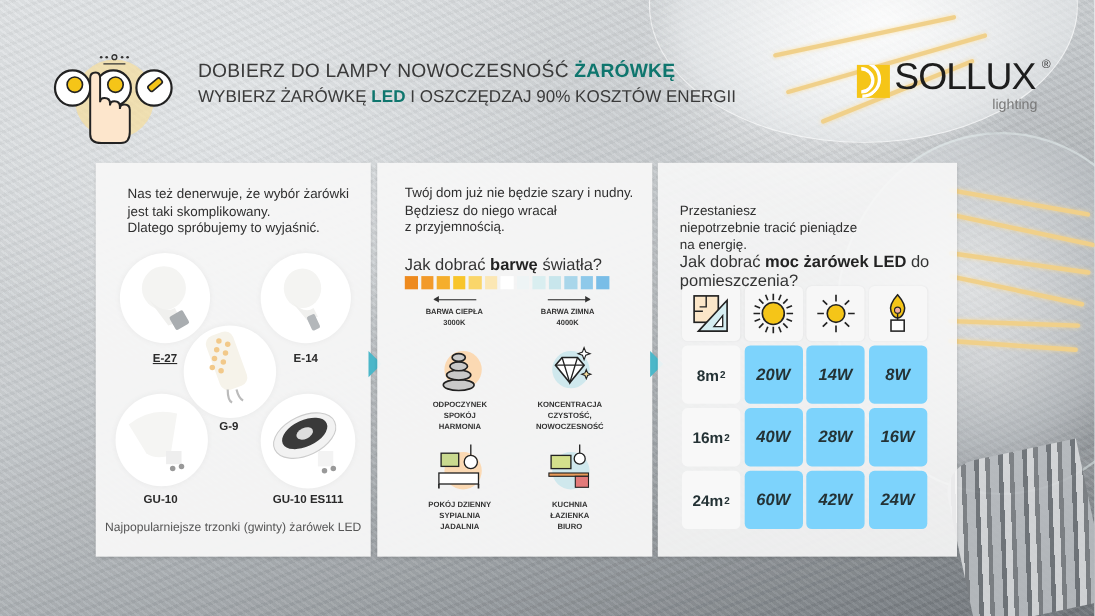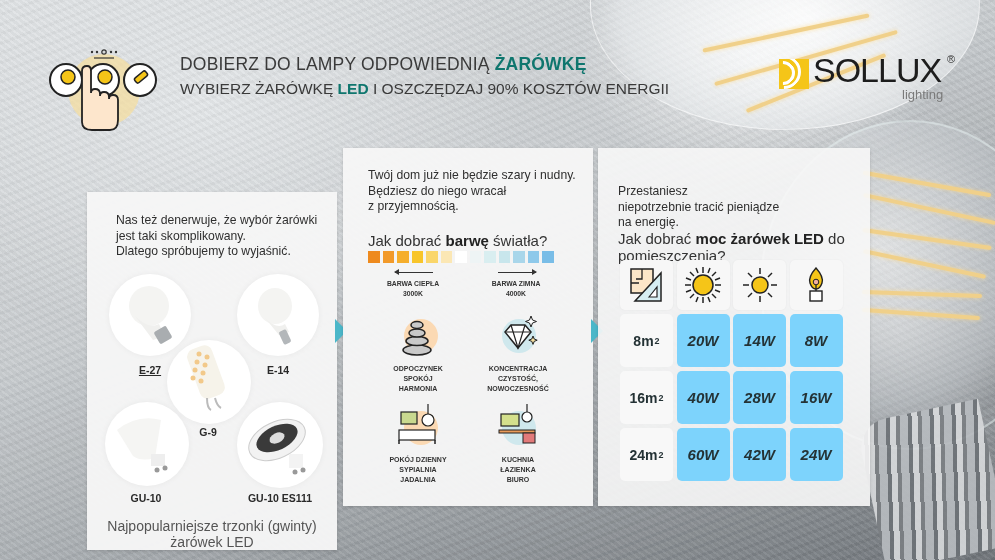--- a/index.html
+++ b/index.html
@@ -64,34 +64,34 @@
   .logo-text { position: absolute; left: 34px; top: -2px; font-size: 34px; font-weight: 400; color: #1d1d1d; letter-spacing: -1px; }
   .logo-reg { position: absolute; left: 168px; top: 0; font-size: 11px; color: #333; }
   .logo-sub { position: absolute; left: 123px; top: 34px; font-size: 13px; color: #7a7a7a; }
 
   
   .panel {
     position: absolute; top: 148px; height: 358px;
     background: rgba(246,246,246,0.96);
     box-shadow: 0 1px 3px rgba(0,0,0,0.15);
   }
-  .p1 { left: 87px; width: 250px; margin-top: 44px; }
+  .p1 { left: 87px; width: 250px; }
   .p2 { left: 343px; width: 250px; }
   .p3 { left: 598px; width: 272px; background: rgba(247,247,247,0.9); }
   .intro { position: absolute; font-size: 12.2px; line-height: 15.5px; color: #2f2f2f; }
   .arrow {
     position: absolute; width: 0; height: 0;
     border-top: 12px solid transparent; border-bottom: 12px solid transparent;
     border-left: 12px solid #4bb7c9;
   }
 
   
   .sock { position: absolute; border-radius: 50%; background: #fff; box-shadow: 0 0 6px rgba(0,0,0,0.05); }
   .sock-label { position: absolute; font-size: 10.5px; font-weight: 700; color: #2a2a2a; text-align: center; width: 90px; }
-  .foot { position: absolute; left: 0; width: 250px; top: 326px; text-align: center; font-size: 14px; color: #555; }
+  .foot { position: absolute; left: 0; width: 250px; top: 326px; text-align: center; font-size: 11px; color: #555; }
 
   
   .q-label { position: absolute; font-size: 15px; color: #333; }
   .q-label b { font-weight: 700; color: #222; }
   .swatches { position: absolute; left: 25px; top: 103px; display: flex; gap: 3px; }
   .sw { width: 11.5px; height: 12px; }
   .arr-line { position: absolute; height: 1px; background: #333; }
   .arr-l::before { content: ""; position: absolute; left: -1px; top: -3px; border-right: 5px solid #333; border-top: 3.5px solid transparent; border-bottom: 3.5px solid transparent; }
   .arr-r::after { content: ""; position: absolute; right: -1px; top: -3px; border-left: 5px solid #333; border-top: 3.5px solid transparent; border-bottom: 3.5px solid transparent; }
   .cap { position: absolute; font-size: 6.8px; font-weight: 700; color: #333; text-align: center; line-height: 9.5px; width: 90px; }
@@ -137,21 +137,21 @@
     <circle cx="22" cy="36" r="16"></circle>
       <circle cx="59" cy="36" r="16"></circle>
       <circle cx="96" cy="36" r="16"></circle>
   </g>
   <circle cx="24" cy="33" r="7" fill="#f5c518" stroke="#222" stroke-width="1.5"></circle>
   <circle cx="61" cy="33" r="7" fill="#f5c518" stroke="#222" stroke-width="1.5"></circle>
   <rect x="90" y="30" width="14" height="6" rx="2" fill="#f5c518" stroke="#222" stroke-width="1.5" transform="rotate(-40 97 33)"></rect>
   <path d="M38 40 v38 q0 8 10 8 h18 q8 0 8 -10 v-20 q0 -5 -5 -5 q-4 0 -4 4 v-2 q0 -5 -5 -5 q-4 0 -4 4 v-2 q0 -5 -5 -5 q-4 0 -4 4 v-22 q0 -5 -4 -5 q-5 0 -5 5z" fill="#fde6cc" stroke="#222" stroke-width="1.8"></path>
 </svg>
 
-<div class="hdr-title"><span>DOBIERZ DO LAMPY ODPOWIEDNIĄ </span><b>ŻARÓWKĘ</b></div>
+<div class="hdr-title"><span>DOBIERZ DO LAMPY NOWOCZESNOŚĆ </span><b>ŻARÓWKĘ</b></div>
 <div class="hdr-sub"><span>WYBIERZ ŻARÓWKĘ </span><b>LED</b><span> I OSZCZĘDZAJ 90% KOSZTÓW ENERGII</span></div>
 
 <div class="logo">
   <div class="logo-mark"></div>
   <div class="logo-text">SOLLUX</div>
   <div class="logo-reg">®</div>
   <div class="logo-sub">lighting</div>
 </div>
 
 <div class="panel p1">

